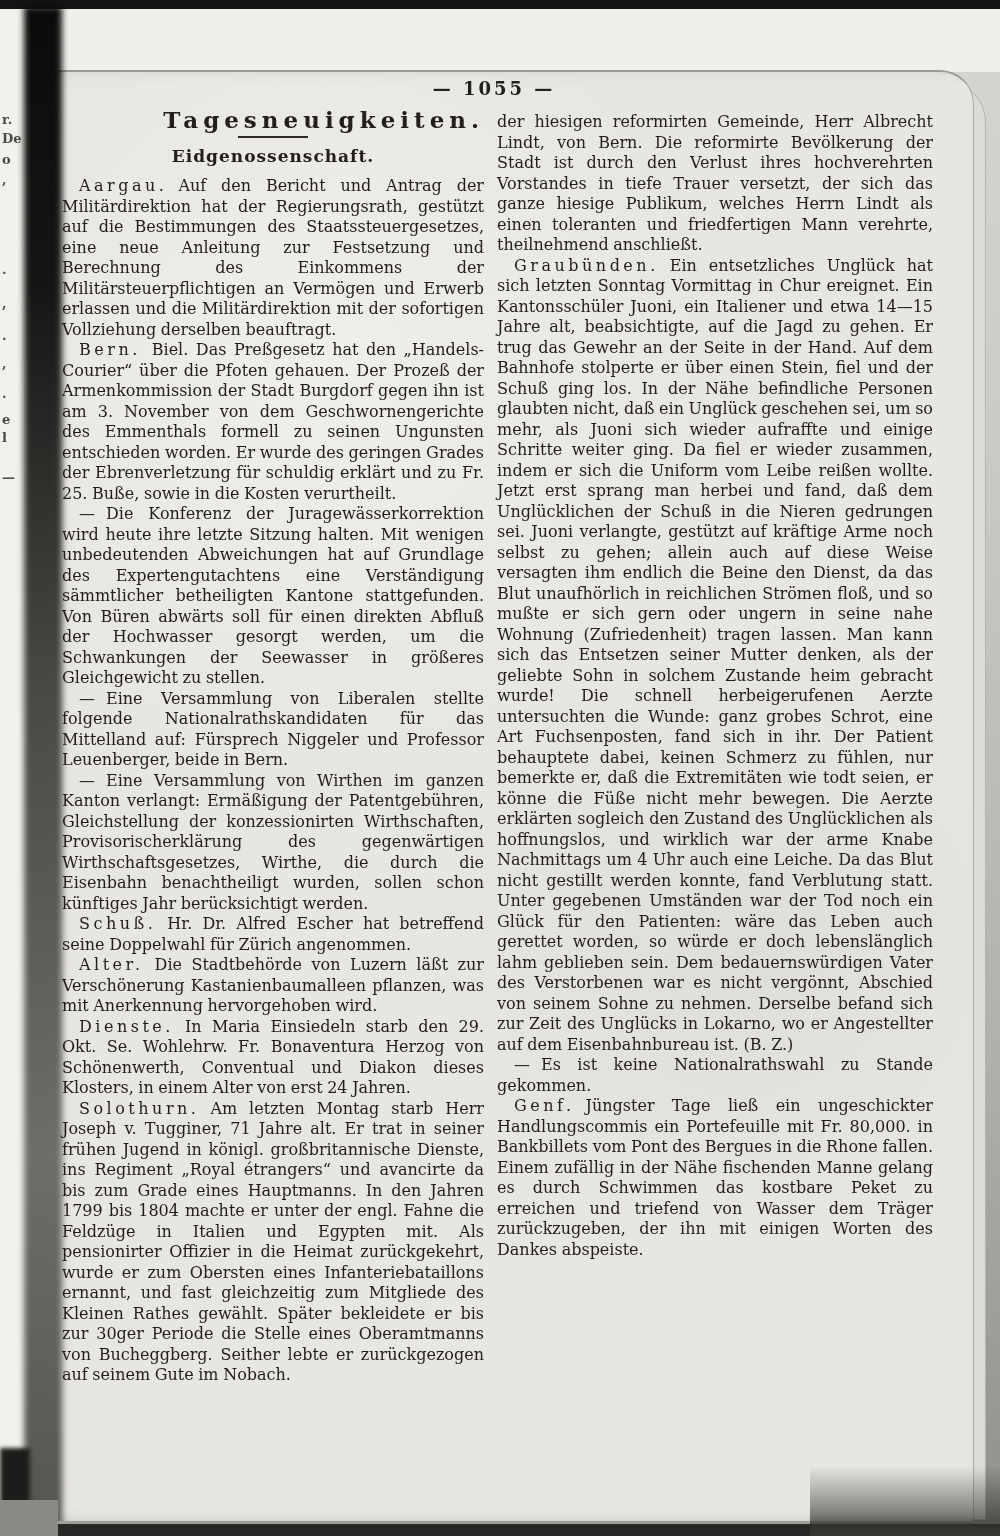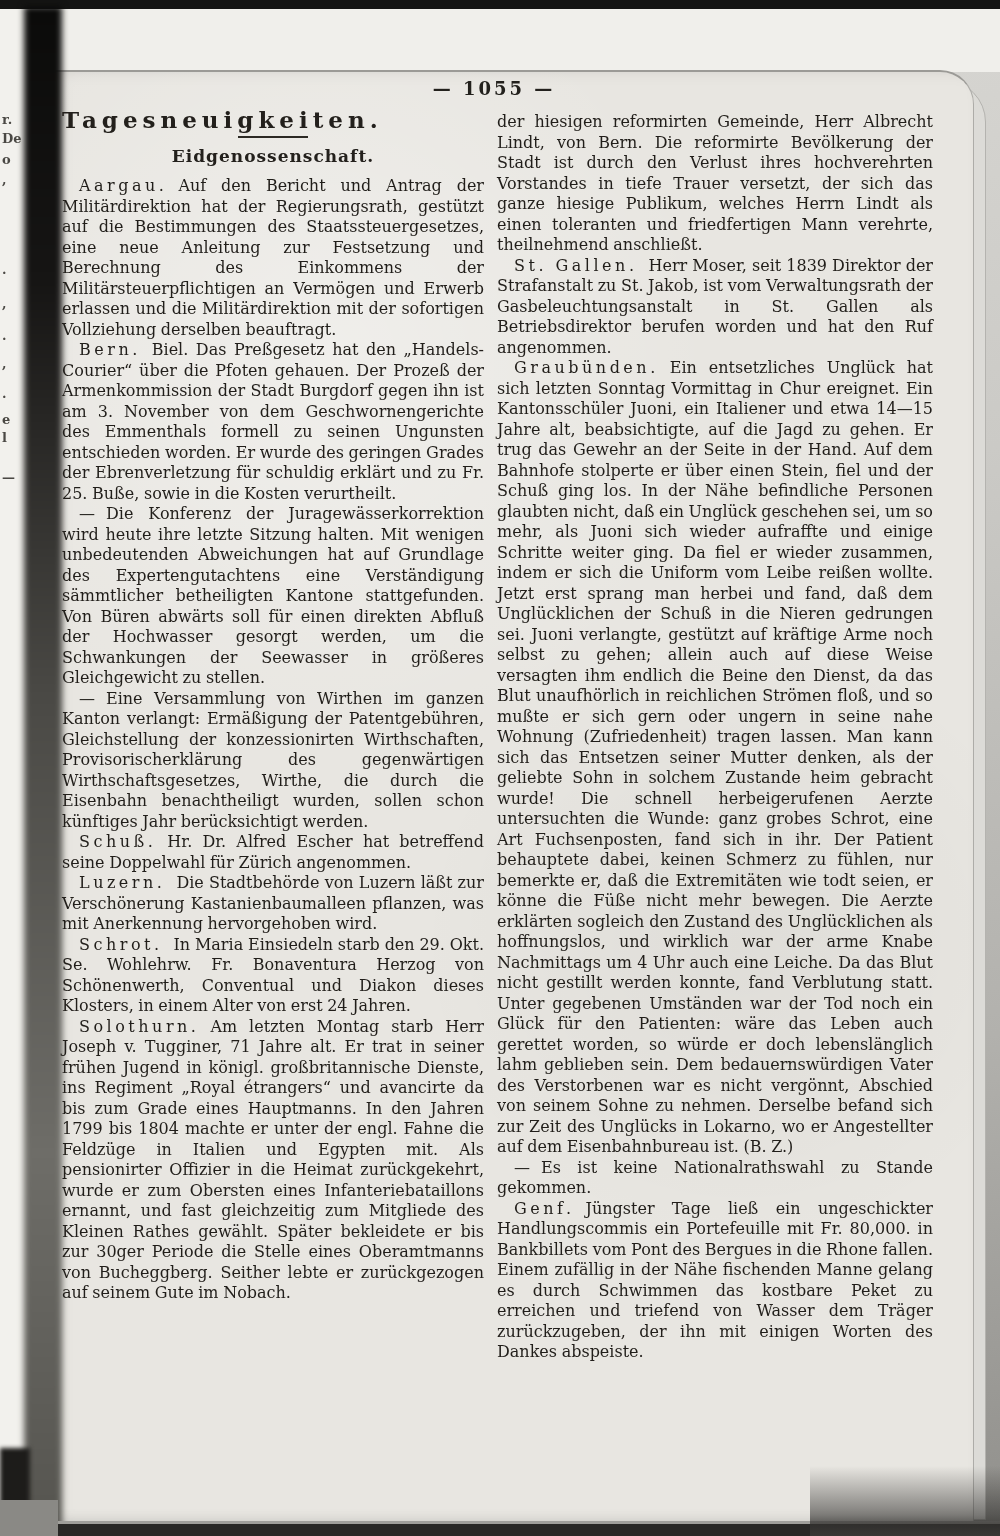--- a/index.html
+++ b/index.html
@@ -57,21 +57,21 @@
 
   
   .page-number{
     position:absolute;left:44px;top:78px;width:900px;
     text-align:center;font-size:18px;font-weight:bold;letter-spacing:3px;color:#23211d;
   }
   .column{position:absolute;color:#211e1a;font-size:16px;line-height:20.5px;text-align:justify;word-spacing:-0.5px;}
   #col-left{left:62px;top:110px;width:422px;}
   #col-right{left:497px;top:112px;width:436px;}
   .col-title{
-    text-align:left;font-size:23px;font-weight:bold;letter-spacing:5px;
+    text-align:right;font-size:23px;font-weight:bold;letter-spacing:5px;
     text-indent:0;margin:0 0 4px 0;color:#23201c;
   }
   .rule{width:70px;height:2px;background:#2c2924;margin:5px auto 8px auto;}
   .col-subtitle{
     text-align:center;font-size:17px;font-weight:bold;letter-spacing:1px;
     margin:0 0 10px 0;color:#23201c;
   }
   .para{margin:0;text-indent:17px;font-weight:normal;}
   .para.noindent{text-indent:0;}
   .lead{margin-right:11px;}
@@ -117,40 +117,40 @@
     <div class="rule"></div>
     <div class="col-subtitle">Eidgenossenschaft.</div>
     <div>
 
         <p class="para spaced"><span class="lead">Aargau.</span><span>Auf den Bericht und Antrag der Militärdirektion hat der Regierungsrath, gestützt auf die Bestimmungen des Staatssteuergesetzes, eine neue Anleitung zur Festsetzung und Berechnung des Einkommens der Militärsteuerpflichtigen an Vermögen und Erwerb erlassen und die Militärdirektion mit der sofortigen Vollziehung derselben beauftragt.</span></p>
 
         <p class="para spaced"><span class="lead">Bern.</span><span>Biel. Das Preßgesetz hat den „Handels-Courier“ über die Pfoten gehauen. Der Prozeß der Armenkommission der Stadt Burgdorf gegen ihn ist am 3. November von dem Geschwornengerichte des Emmenthals formell zu seinen Ungunsten entschieden worden. Er wurde des geringen Grades der Ebrenverletzung für schuldig erklärt und zu Fr. 25. Buße, sowie in die Kosten verurtheilt.</span></p>
 
         <p class="para"><span class="lead">—</span><span>Die Konferenz der Juragewässerkorrektion wird heute ihre letzte Sitzung halten. Mit wenigen unbedeutenden Abweichungen hat auf Grundlage des Expertengutachtens eine Verständigung sämmtlicher betheiligten Kantone stattgefunden. Von Büren abwärts soll für einen direkten Abfluß der Hochwasser gesorgt werden, um die Schwankungen der Seewasser in größeres Gleichgewicht zu stellen.</span></p>
 
+        <p class="para"><span class="lead">—</span><span>Eine Versammlung von Liberalen stellte folgende Nationalrathskandidaten für das Mittelland auf: Fürsprech Niggeler und Professor Leuenberger, beide in Bern.</span></p>
 
         <p class="para"><span class="lead">—</span><span>Eine Versammlung von Wirthen im ganzen Kanton verlangt: Ermäßigung der Patentgebühren, Gleichstellung der konzessionirten Wirthschaften, Provisorischerklärung des gegenwärtigen Wirthschaftsgesetzes, Wirthe, die durch die Eisenbahn benachtheiligt wurden, sollen schon künftiges Jahr berücksichtigt werden.</span></p>
 
         <p class="para spaced"><span class="lead">Schuß.</span><span>Hr. Dr. Alfred Escher hat betreffend seine Doppelwahl für Zürich angenommen.</span></p>
 
-        <p class="para spaced"><span class="lead">Luzern.</span><span>Die Stadtbehörde von Luzern läßt zur Verschönerung Kastanienbaumalleen pflanzen, was mit Anerkennung hervorgehoben wird.</span></p>
+        <p class="para spaced"><span class="lead">Alter.</span><span>Die Stadtbehörde von Luzern läßt zur Verschönerung Kastanienbaumalleen pflanzen, was mit Anerkennung hervorgehoben wird.</span></p>
 
-        <p class="para spaced"><span class="lead">Schrot.</span><span>In Maria Einsiedeln starb den 29. Okt. Se. Wohlehrw. Fr. Bonaventura Herzog von Schönenwerth, Conventual und Diakon dieses Klosters, in einem Alter von erst 24 Jahren.</span></p>
+        <p class="para spaced"><span class="lead">Dienste.</span><span>In Maria Einsiedeln starb den 29. Okt. Se. Wohlehrw. Fr. Bonaventura Herzog von Schönenwerth, Conventual und Diakon dieses Klosters, in einem Alter von erst 24 Jahren.</span></p>
 
         <p class="para spaced"><span class="lead">Solothurn.</span><span>Am letzten Montag starb Herr Joseph v. Tugginer, 71 Jahre alt. Er trat in seiner frühen Jugend in königl. großbritannische Dienste, ins Regiment „Royal étrangers“ und avancirte da bis zum Grade eines Hauptmanns. In den Jahren 1799 bis 1804 machte er unter der engl. Fahne die Feldzüge in Italien und Egypten mit. Als pensionirter Offizier in die Heimat zurückgekehrt, wurde er zum Obersten eines Infanteriebataillons ernannt, und fast gleichzeitig zum Mitgliede des Kleinen Rathes gewählt. Später bekleidete er bis zur 30ger Periode die Stelle eines Oberamtmanns von Bucheggberg. Seither lebte er zurückgezogen auf seinem Gute im Nobach.</span></p>
 
       </div>
   </div>
 
   <div class="column" id="col-right">
     <div>
 
         <p class="para noindent"><span>der hiesigen reformirten Gemeinde, Herr Albrecht Lindt, von Bern. Die reformirte Bevölkerung der Stadt ist durch den Verlust ihres hochverehrten Vorstandes in tiefe Trauer versetzt, der sich das ganze hiesige Publikum, welches Herrn Lindt als einen toleranten und friedfertigen Mann verehrte, theilnehmend anschließt.</span></p>
 
-        <p class="para spaced"><span class="lead">St. Gallen.</span><span>Herr Moser, seit 1839 Direktor der Strafanstalt zu St. Jakob, ist vom Verwaltungsrath der Gasbeleuchtungsanstalt in St. Gallen als Betriebsdirektor berufen worden und hat den Ruf angenommen.</span></p>
 
         <p class="para spaced"><span class="lead">Graubünden.</span><span>Ein entsetzliches Unglück hat sich letzten Sonntag Vormittag in Chur ereignet. Ein Kantonsschüler Juoni, ein Italiener und etwa 14—15 Jahre alt, beabsichtigte, auf die Jagd zu gehen. Er trug das Gewehr an der Seite in der Hand. Auf dem Bahnhofe stolperte er über einen Stein, fiel und der Schuß ging los. In der Nähe befindliche Personen glaubten nicht, daß ein Unglück geschehen sei, um so mehr, als Juoni sich wieder aufraffte und einige Schritte weiter ging. Da fiel er wieder zusammen, indem er sich die Uniform vom Leibe reißen wollte. Jetzt erst sprang man herbei und fand, daß dem Unglücklichen der Schuß in die Nieren gedrungen sei. Juoni verlangte, gestützt auf kräftige Arme noch selbst zu gehen; allein auch auf diese Weise versagten ihm endlich die Beine den Dienst, da das Blut unaufhörlich in reichlichen Strömen floß, und so mußte er sich gern oder ungern in seine nahe Wohnung (Zufriedenheit) tragen lassen. Man kann sich das Entsetzen seiner Mutter denken, als der geliebte Sohn in solchem Zustande heim gebracht wurde! Die schnell herbeigerufenen Aerzte untersuchten die Wunde: ganz grobes Schrot, eine Art Fuchsenposten, fand sich in ihr. Der Patient behauptete dabei, keinen Schmerz zu fühlen, nur bemerkte er, daß die Extremitäten wie todt seien, er könne die Füße nicht mehr bewegen. Die Aerzte erklärten sogleich den Zustand des Unglücklichen als hoffnungslos, und wirklich war der arme Knabe Nachmittags um 4 Uhr auch eine Leiche. Da das Blut nicht gestillt werden konnte, fand Verblutung statt. Unter gegebenen Umständen war der Tod noch ein Glück für den Patienten: wäre das Leben auch gerettet worden, so würde er doch lebenslänglich lahm geblieben sein. Dem bedauernswürdigen Vater des Verstorbenen war es nicht vergönnt, Abschied von seinem Sohne zu nehmen. Derselbe befand sich zur Zeit des Unglücks in Lokarno, wo er Angestellter auf dem Eisenbahnbureau ist. (B. Z.)</span></p>
 
         <p class="para"><span class="lead">—</span><span>Es ist keine Nationalrathswahl zu Stande gekommen.</span></p>
 
 
         <p class="para spaced"><span class="lead">Genf.</span><span>Jüngster Tage ließ ein ungeschickter Handlungscommis ein Portefeuille mit Fr. 80,000. in Bankbillets vom Pont des Bergues in die Rhone fallen. Einem zufällig in der Nähe fischenden Manne gelang es durch Schwimmen das kostbare Peket zu erreichen und triefend von Wasser dem Träger zurückzugeben, der ihn mit einigen Worten des Dankes abspeiste.</span></p>
 
       </div>
   </div>

